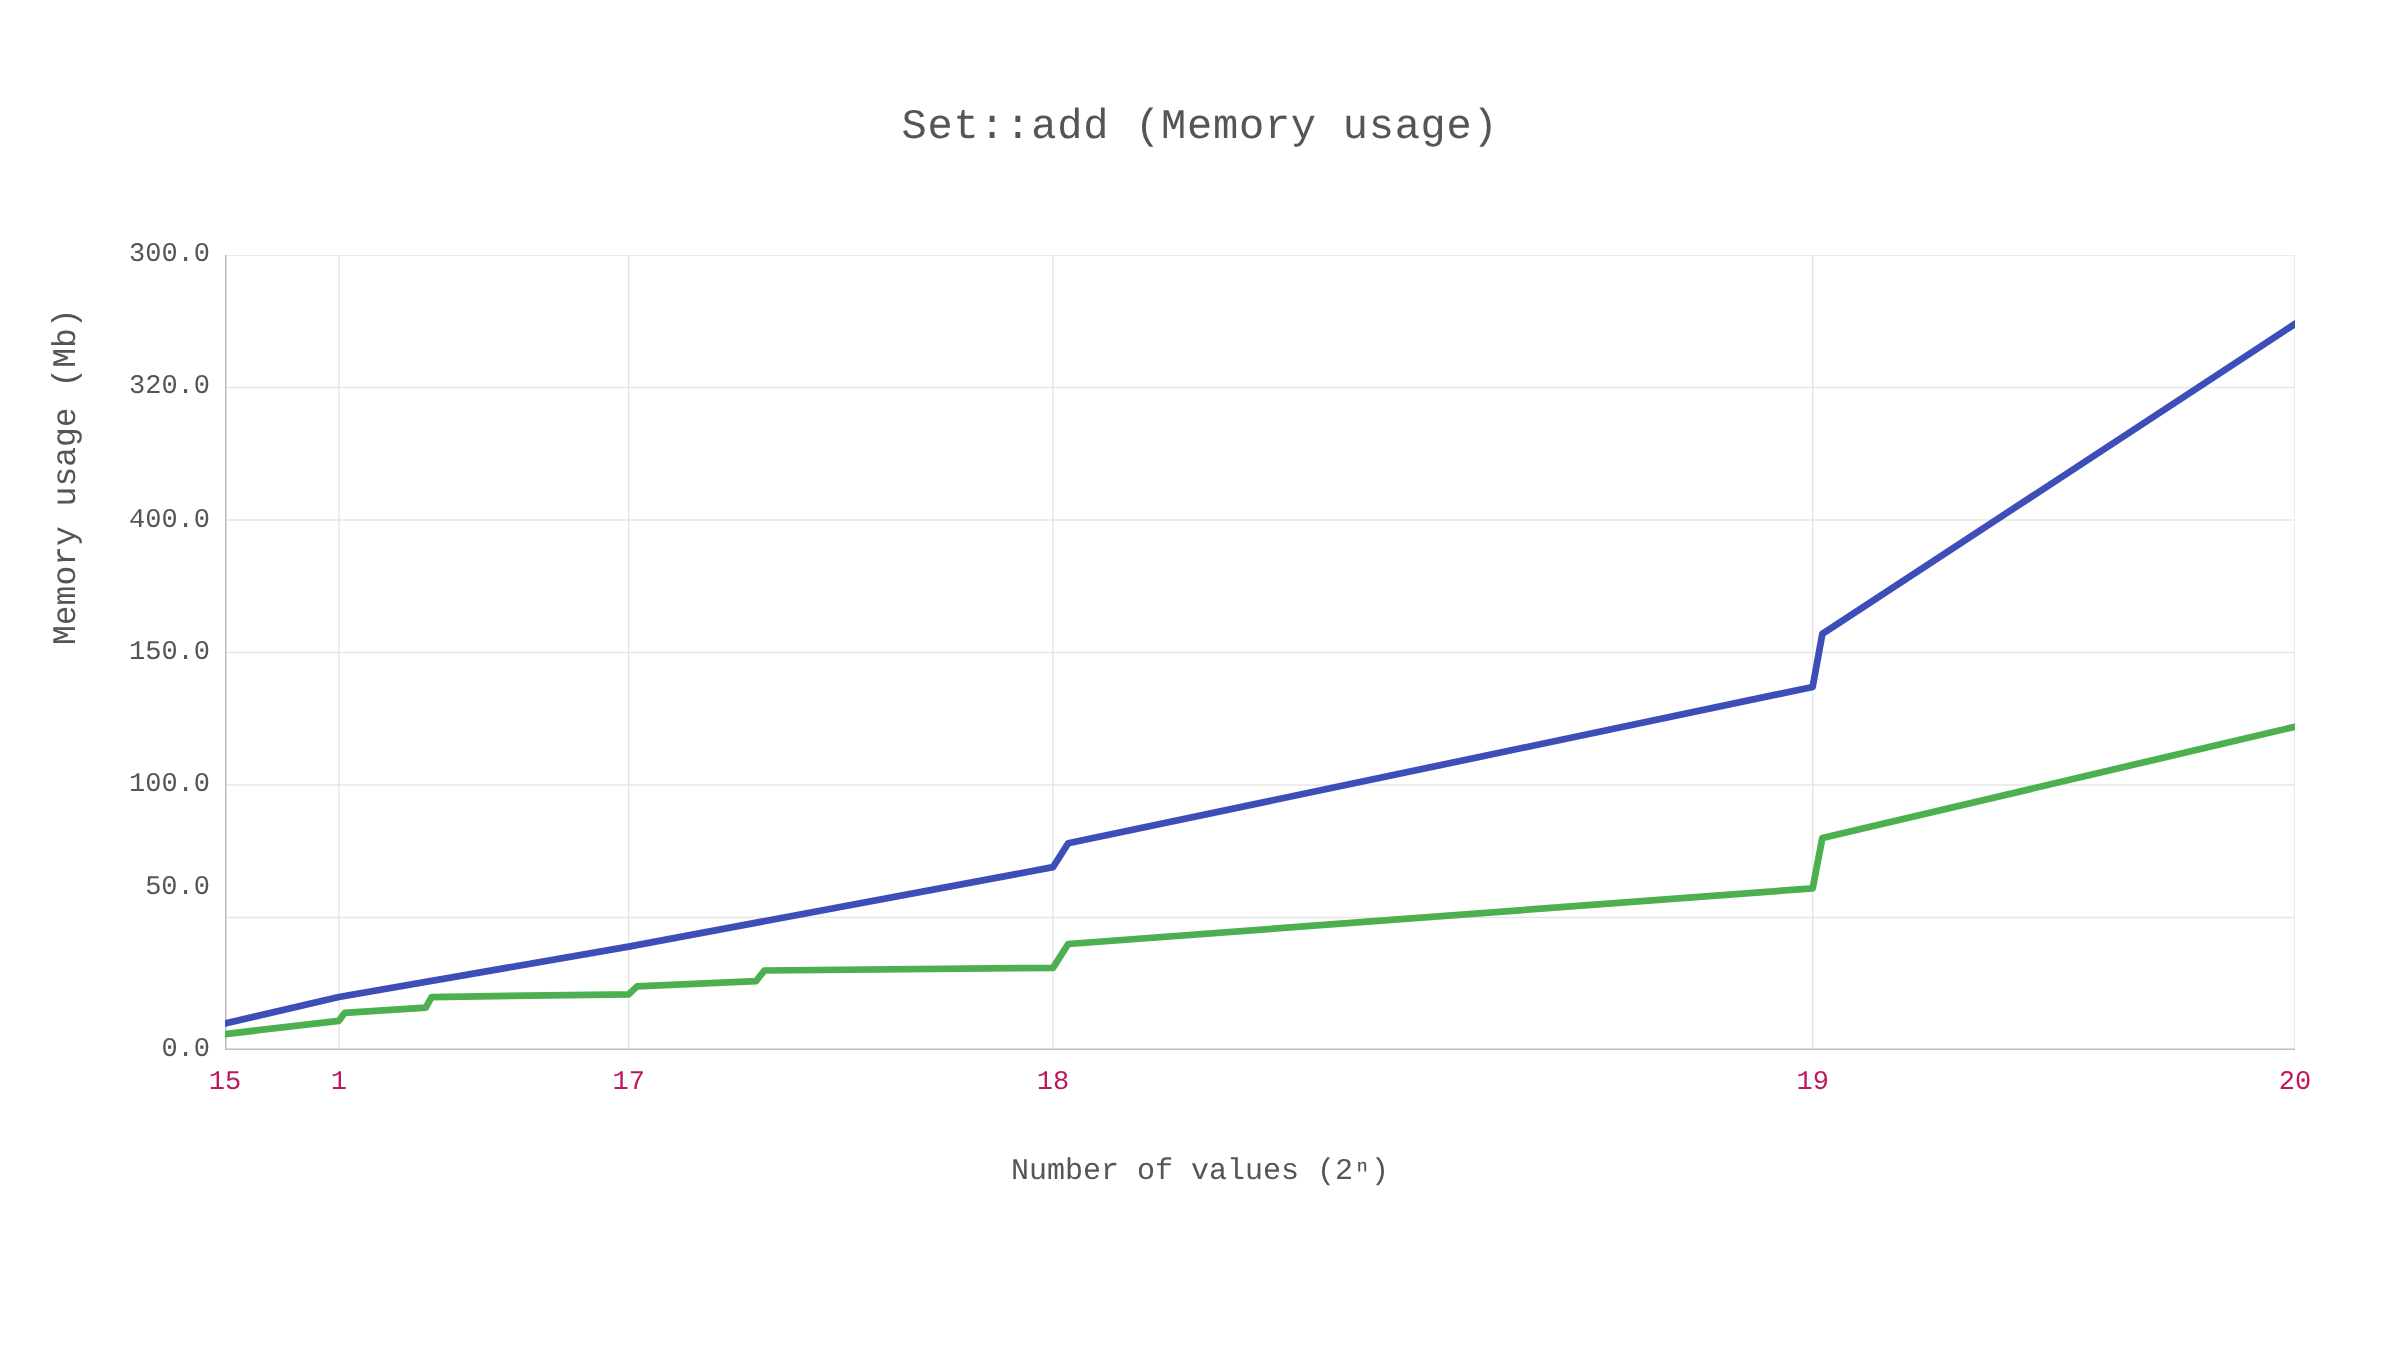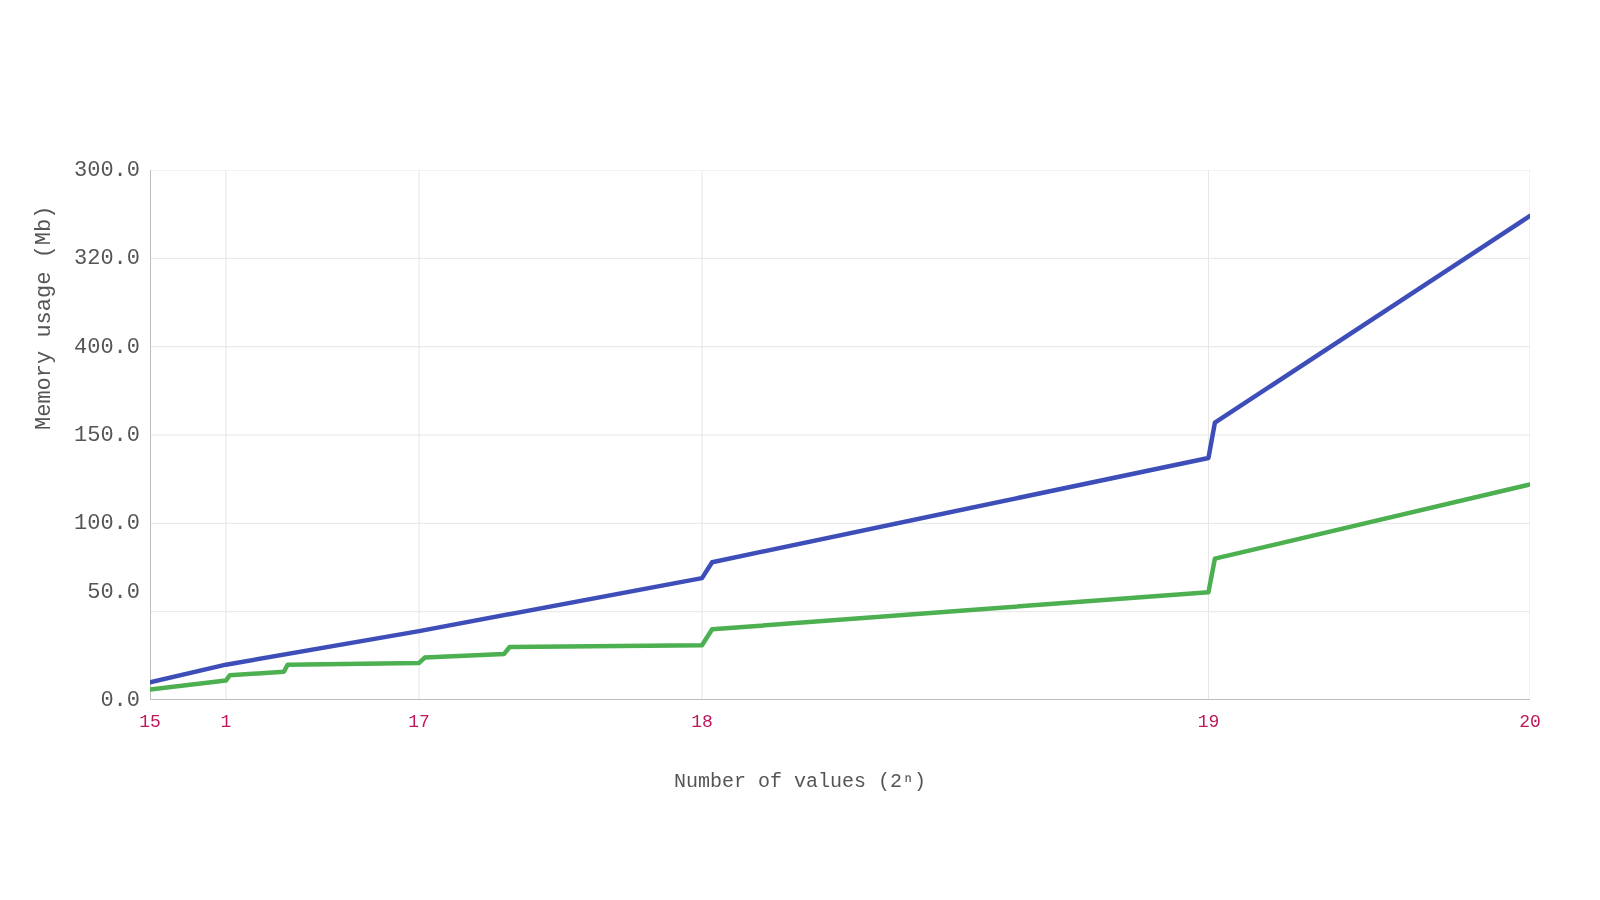--- a/index.html
+++ b/index.html
@@ -70,38 +70,39 @@
     top: 770px;
     text-align: center;
     font-size: 20px;
     color: #555;
   }
   .ytick {
     position: absolute;
     right: 1460px; 
     width: 80px;
     text-align: right;
-    font-size: 22px;
+    font-size: 18px;
     color: #555;
     transform: translateY(-50%);
   }
   .xtick {
     position: absolute;
     top: 712px;
     font-size: 18px;
     color: #be185d;
     transform: translateX(-50%);
   }
   svg { display: block; }
 </style>
 </head>
 <body>
 
 <div class="chart-wrap">
 
+  <div class="title">Set::add (Memory usage)</div>
 
 
   <div class="ylabel">Memory usage (Mb)</div>
   <div class="xlabel">Number of values (2ⁿ)</div>
 
   <div class="plot">
     <svg id="plot-svg" width="1380" height="530" viewBox="0 0 1380 530">
         <rect x="0" y="0" width="1380" height="530" fill="#fff"></rect>
         <line x1="0" y1="530" x2="1380" y2="530" stroke="#e6e6e6" stroke-width="1"></line>
         <line x1="0" y1="441.6666666666667" x2="1380" y2="441.6666666666667" stroke="#e6e6e6" stroke-width="1"></line>

